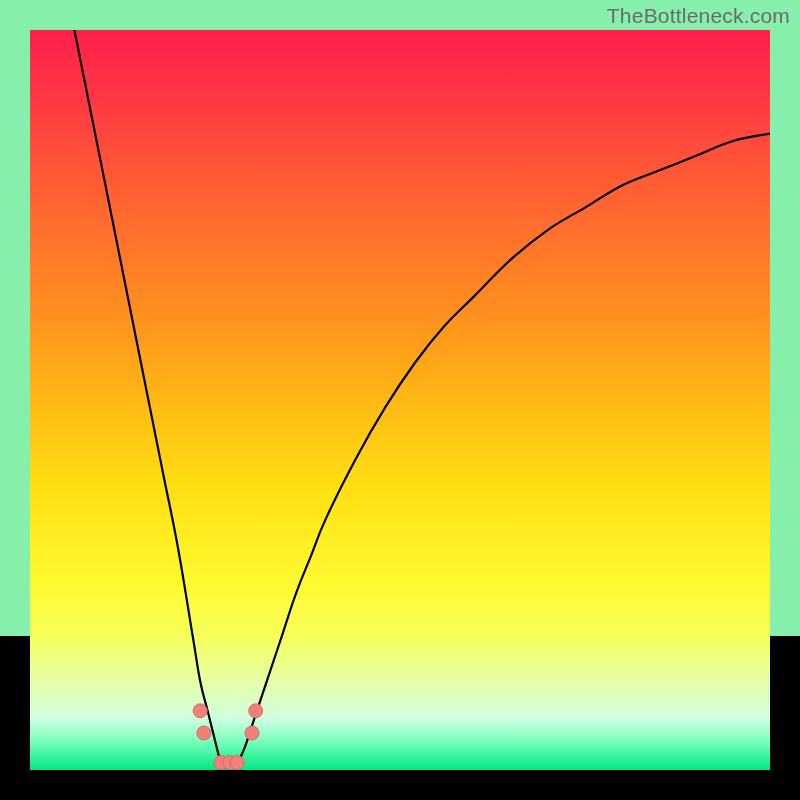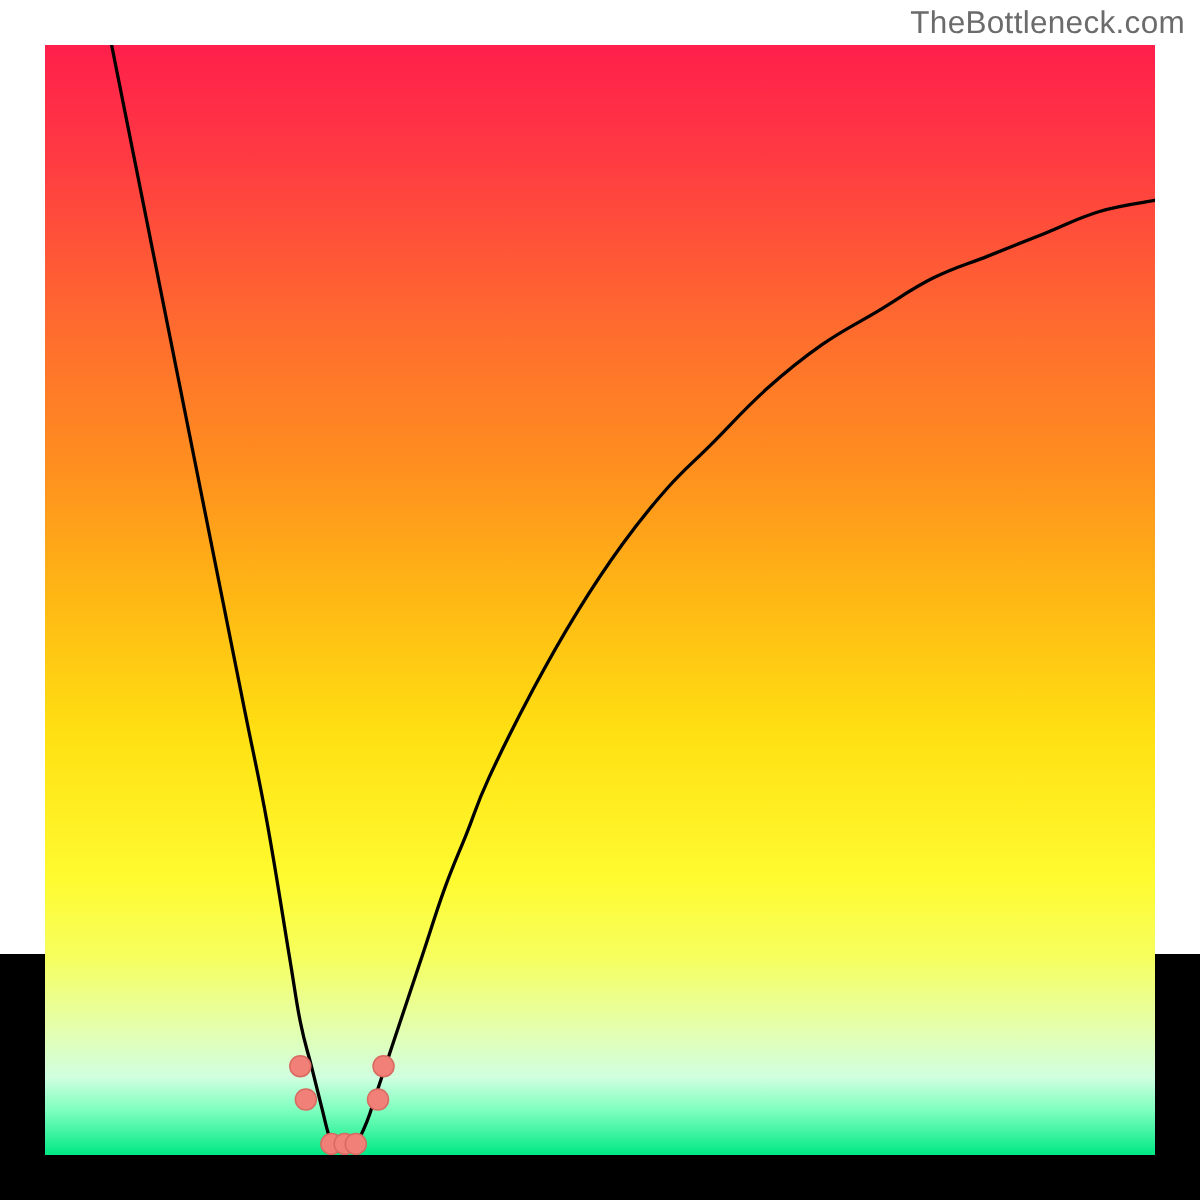--- a/index.html
+++ b/index.html
@@ -8,21 +8,21 @@
     width: 800px;
     height: 800px;
     background: #000;
     overflow: hidden;
     font-family: Arial, Helvetica, sans-serif;
   }
   .frame {
     position: relative;
     width: 800px;
     height: 636px;
-    background: #ffffff;
+    background: #86efac;
   }
   .plot-area {
     position: absolute;
     left: 30px;
     top: 30px;
     width: 740px;
     height: 740px;
     background: linear-gradient(to bottom,
       #ff1f4b 0%,
       #ff3a42 10%,

